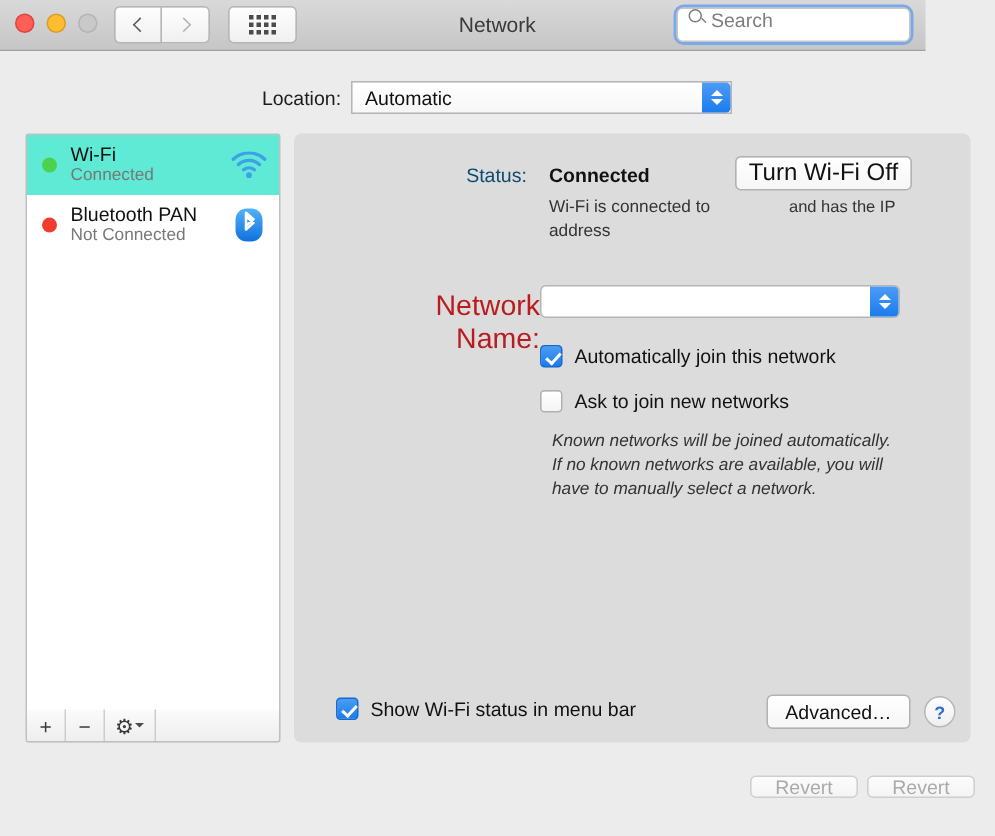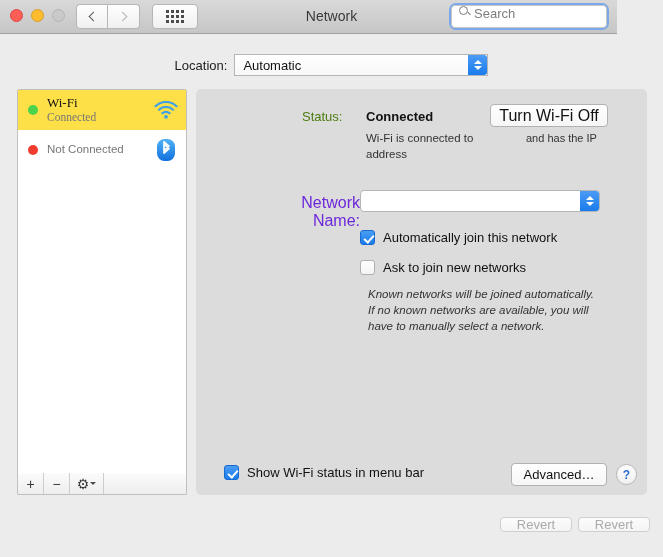--- a/index.html
+++ b/index.html
@@ -87,21 +87,21 @@
   .upc, .dnc { width: 0; height: 0; border-left: 4px solid transparent; border-right: 4px solid transparent; }
   .upc { border-bottom: 4px solid #fff; }
   .dnc { border-top: 4px solid #fff; }
 
   
   #sidebar {
     position: absolute; left: 17px; top: 89px; width: 170px; height: 406px;
     background: #fff; border: 1px solid #c0c0c0; border-radius: 2px;
   }
   .srow { height: 40px; display: flex; align-items: center; padding: 0 8px 0 10px; position: relative; }
-  .srow.sel { background: #fde047; font-family: Liberation Serif, serif; }
+  .srow.sel { background: #5eead4; }
   .statusdot { width: 10px; height: 10px; border-radius: 50%; flex: none; }
   .statusdot.green { background: #4cd24c; }
   .statusdot.red { background: #f03c2e; }
   .stext { margin-left: 9px; flex: 1; line-height: 1.15; }
   .sname { font-size: 13px; color: #111; }
   .sstate { font-size: 11.5px; color: #777; }
   .sicon { flex: none; width: 24px; height: 24px; display: flex; align-items: center; justify-content: center; }
 
   #sidebar-toolbar {
     position: absolute; left: 17px; top: 473px; width: 170px; height: 22px;
@@ -113,37 +113,37 @@
   .tbtn.wide { width: 34px; gap: 1px; }
   .tbtn.filler { flex: 1; border-right: none; }
   .caretdown { width: 0; height: 0; border-left: 3px solid transparent; border-right: 3px solid transparent;
                border-top: 3.5px solid #4a4a4a; }
 
   
   #panel {
     position: absolute; left: 196px; top: 89px; width: 451px; height: 406px;
     background: #dcdcdc; border-radius: 5px;
   }
-  #statuslabel { position: absolute; left: 106px; top: 20px; width: 58px; text-align: left;
-                 font-size: 13px; color: #4d7c0f; }
+  #statuslabel { position: absolute; left: 106px; top: 20px; width: 58px; text-align: center;
+                 font-size: 13px; color: #0c4a6e; }
   #statusvalue { position: absolute; left: 170px; top: 20px; font-size: 13px; font-weight: bold; color: #111; }
   #wifibtn {
     position: absolute; left: 294px; top: 15px; width: 118px; height: 23px;
     background: linear-gradient(to bottom, #ffffff 0%, #f6f6f6 100%);
     border: 1px solid #b2b2b2; border-radius: 4px;
     display: flex; align-items: center; justify-content: center;
     font-size: 16px; color: #111;
   }
   #statusdesc1 { position: absolute; left: 170px; top: 42px; width: 130px; font-size: 11.5px;
                  color: #333; line-height: 1.35; }
   #statusdesc2 { position: absolute; left: 330px; top: 42px; width: 120px; font-size: 11px;
                  color: #333; line-height: 1.35; }
 
   #nnlabel { position: absolute; left: 58px; top: 105px; width: 106px; text-align: right;
-             font-size: 16px; color: #6d28d9; }
+             font-size: 19px; color: #b91c1c; }
   #nnpopup {
     position: absolute; left: 164px; top: 101px; width: 240px; height: 22px;
     background: #ffffff; border: 1px solid #b5b5b5; border-radius: 4px;
   }
 
   .cbrow { position: absolute; display: flex; align-items: flex-start; justify-content: flex-end; }
   .cbox {
     width: 15px; height: 15px; border-radius: 3px; flex: none; margin-top: 0px;
   }
   .cbox.on {
@@ -259,20 +259,21 @@
         <path d="M5 8.7 A10.3 10.3 0 0 1 19 8.7" stroke="#3da0e8" stroke-width="2.2" fill="none" stroke-linecap="round"></path>
         <path d="M8.4 12.2 A5.8 5.8 0 0 1 15.6 12.2" stroke="#3da0e8" stroke-width="2.2" fill="none" stroke-linecap="round"></path>
         <circle cx="12" cy="15.8" r="1.9" fill="#3da0e8"></circle>
       </svg>
     </span>
   </div>
 
   <div class="srow">
     <span class="statusdot red"></span>
     <span class="stext">
+      <div class="sname">Bluetooth PAN</div>
       <div class="sstate">Not Connected</div>
     </span>
     <span class="sicon">
       <svg width="20" height="24" viewBox="0 0 20 24">
         <defs>
           <linearGradient id="btg" x1="0" y1="0" x2="0" y2="1">
             <stop offset="0%" stop-color="#52b2f7"></stop>
               <stop offset="100%" stop-color="#1170dd"></stop>
           </linearGradient>
         </defs>

